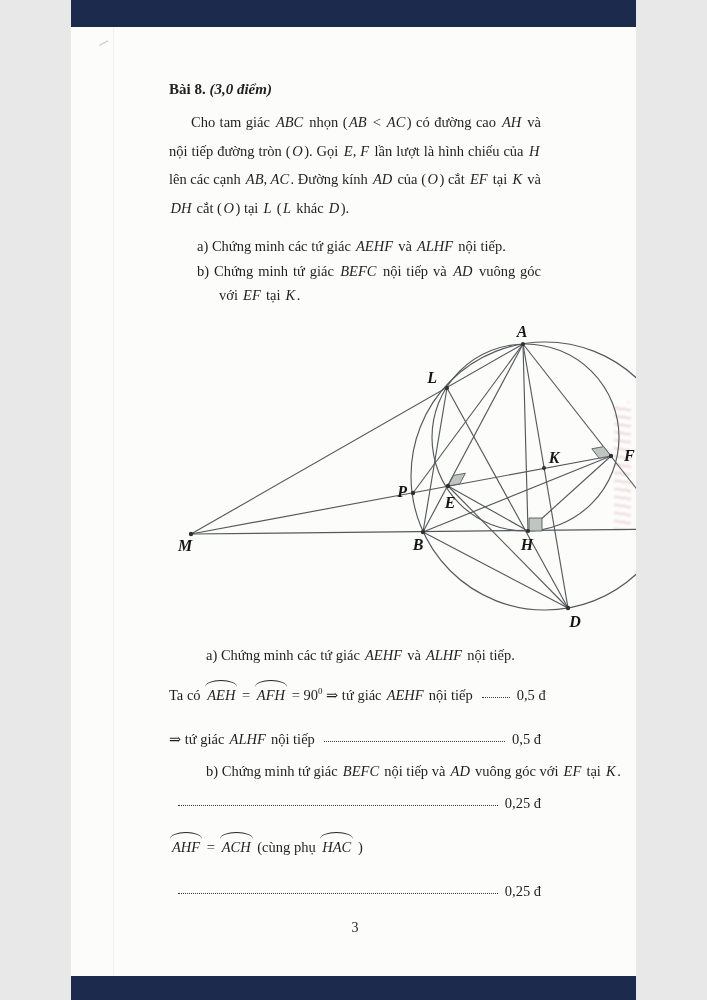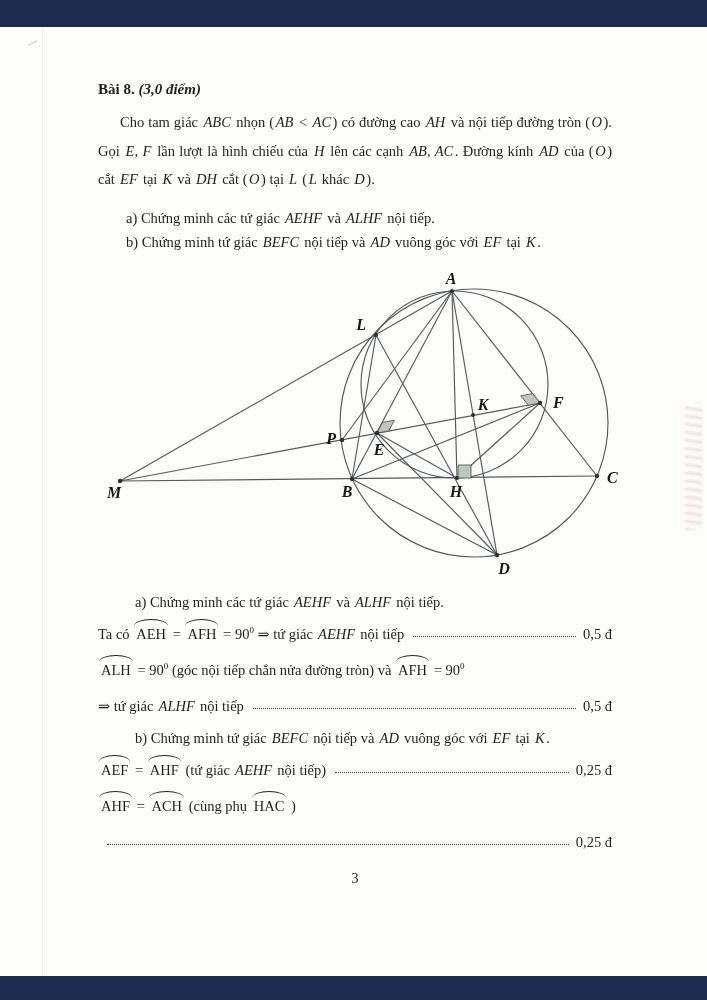--- a/index.html
+++ b/index.html
@@ -1,18 +1,18 @@
 <!DOCTYPE html>
 <html lang="vi"><head>
 <meta charset="utf-8">
 <style>
   html,body{margin:0;padding:0;background:#e8e8e8;}
   .page{
     position:relative;
-    width:707px;height:1000px;
+    width:565px;height:1000px;
     margin:0 auto;
     background:#fcfcfb;
     overflow:hidden;
     font-family:"Liberation Serif","DejaVu Serif",serif;
     color:#1f1f1f;
   }
   .scan-bar{position:absolute;left:0;width:707px;background:#1c2a4d;}
   .scan-bar.top{top:0;height:27px;}
   .scan-bar.bottom{bottom:0;height:24px;}
   .crease{position:absolute;left:42px;top:27px;bottom:24px;width:1px;background:rgba(60,60,70,0.06);}
@@ -23,21 +23,21 @@
     filter:blur(0.8px);border-radius:3px;opacity:0.75;
   }
   .content{position:relative;padding:77px 95px 0 98px;font-size:14.5px;line-height:24px;}
   .prob-head{margin:0 0 2px 0;font-size:15px;}
   .prob-head .b{font-weight:bold;}
   .prob-head .bi{font-weight:bold;font-style:italic;}
   .prob-para{margin:7px 0 12px 0;line-height:28.5px;text-align:justify;text-indent:22px;}
   .prob-item{margin-left:28px;padding-left:22px;text-indent:-22px;line-height:24.5px;text-align:justify;}
   .mi{font-style:italic;padding:0 1.5px;}
   sup{font-size:9px;line-height:0;}
-  .hat{position:relative;display:inline-block;padding:0 2px;margin:0 1px;}
+  .hat{position:relative;font-style:italic;display:inline-block;padding:0 2px;margin:8px 1px;}
   .hat::before{
     content:"";position:absolute;left:0;right:0;top:-4px;height:6px;
     border-top:1.3px solid #222;border-radius:50% 50% 0 0/100% 100% 0 0;
   }
   .frac{display:inline-flex;flex-direction:column;align-items:center;vertical-align:-9px;line-height:1.1;font-size:12.5px;font-style:italic;margin:0 2px;}
   .fn{padding:0 3px 1px;border-bottom:1.1px solid #222;}
   .fd{padding:1px 3px 0;}
   .figure-svg{display:block;margin-left:-98px;}
   .solution{margin-top:6px;}
   .sol-row{display:flex;align-items:baseline;line-height:22px;margin-bottom:10px;padding-top:4px;white-space:nowrap;}
@@ -128,32 +128,28 @@
       <div>
           <div class="sol-row indent">
             <span class="sol-text">a)  Chứng minh các tứ giác <span class="mi">AEHF</span> và <span class="mi">ALHF</span> nội tiếp.</span>
           </div>
           <div class="sol-row">
             <span class="sol-text">Ta có <span class="hat">AEH</span> = <span class="hat">AFH</span> = 90<sup>0</sup> ⇒ tứ giác <span class="mi">AEHF</span> nội tiếp</span>
             <span class="dots"></span>
             <span class="score">0,5 đ</span>
           </div>
           <div class="sol-row">
-            <span class="sol-text"><span class="hat">ALH</span> = 90<sup>0</sup> (góc nội tiếp chắn nửa đường tròn)  và <span class="hat">AFH</span> = 90<sup>0</sup></span>
-          </div>
-          <div class="sol-row">
             <span class="sol-text">⇒ tứ giác <span class="mi">ALHF</span> nội tiếp</span>
             <span class="dots"></span>
             <span class="score">0,5 đ</span>
           </div>
           <div class="sol-row indent">
             <span class="sol-text">b)  Chứng minh tứ giác <span class="mi">BEFC</span> nội tiếp và <span class="mi">AD</span> vuông góc với <span class="mi">EF</span> tại <span class="mi">K</span>.</span>
           </div>
           <div class="sol-row">
-            <span class="sol-text"><span class="hat">AEF</span> = <span class="hat">AHF</span> (tứ giác <span class="mi">AEHF</span> nội tiếp)</span>
             <span class="dots"></span>
             <span class="score">0,25 đ</span>
           </div>
           <div class="sol-row">
             <span class="sol-text"><span class="hat">AHF</span> = <span class="hat">ACH</span> (cùng phụ <span class="hat">HAC</span> )</span>
           </div>
           <div class="sol-row">
             <span class="dots"></span>
             <span class="score">0,25 đ</span>
           </div>

